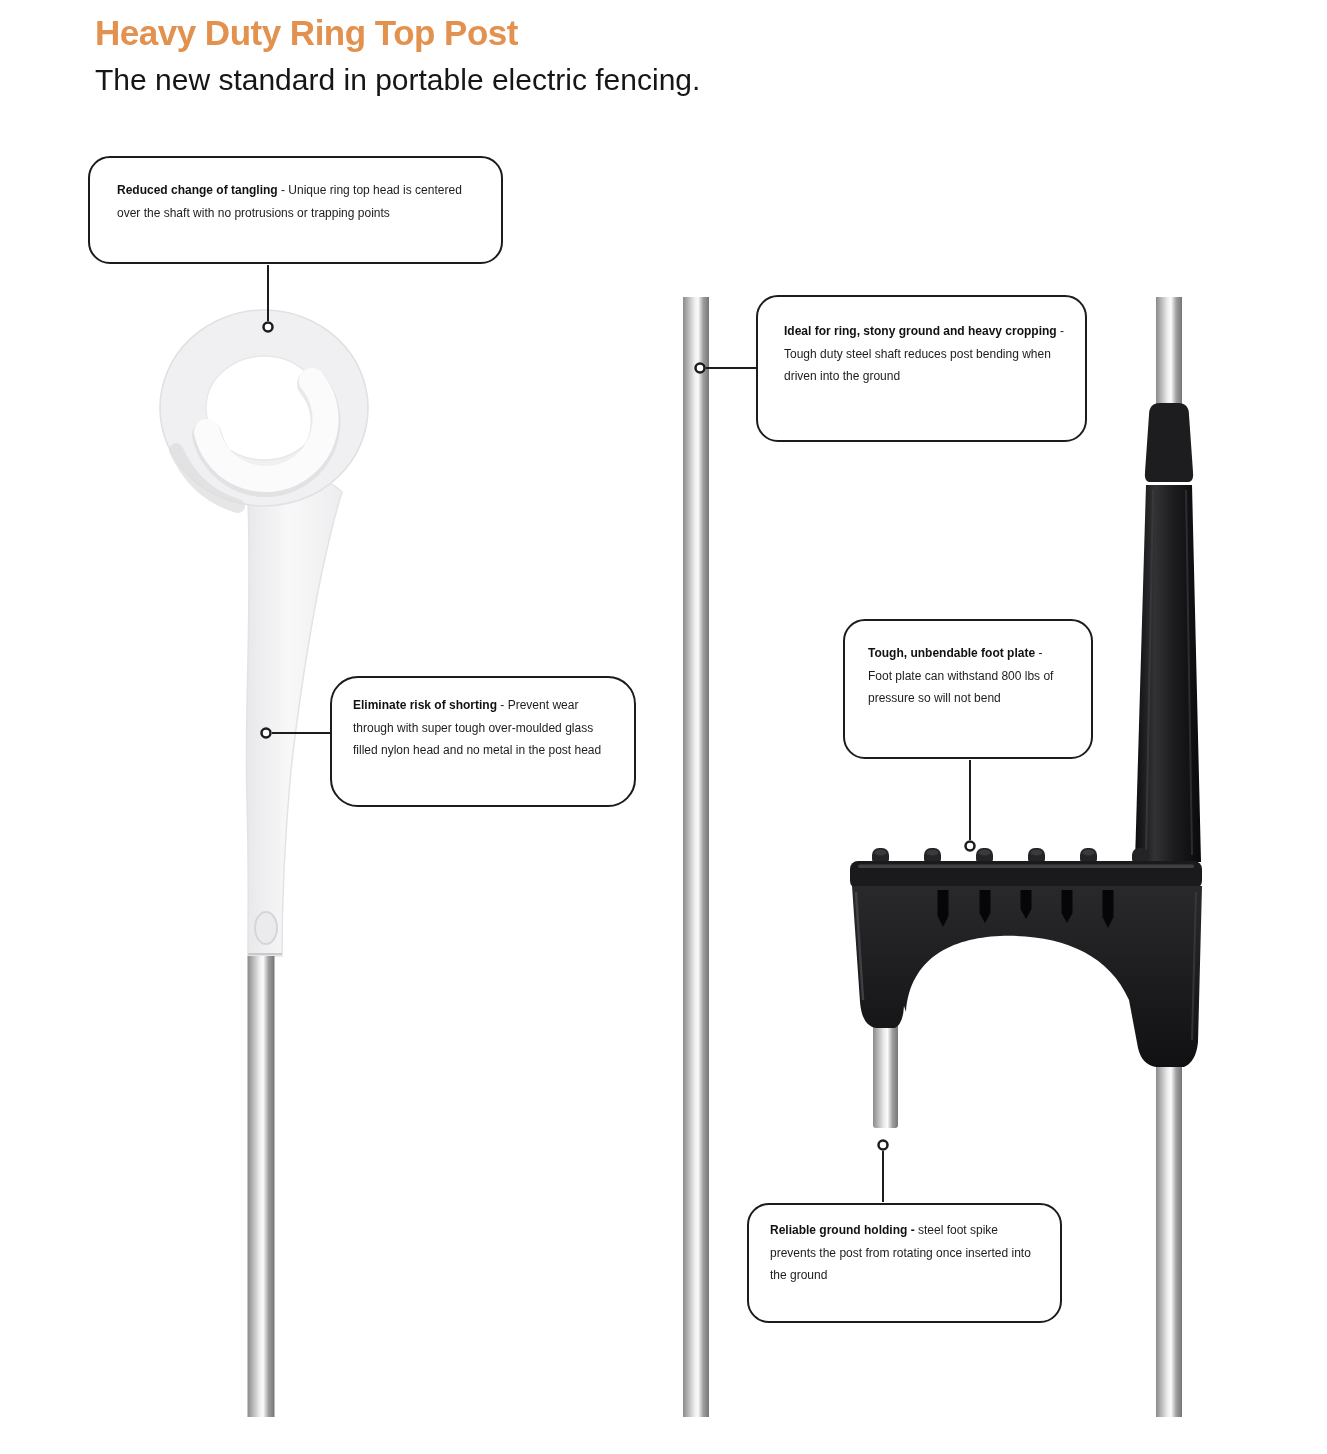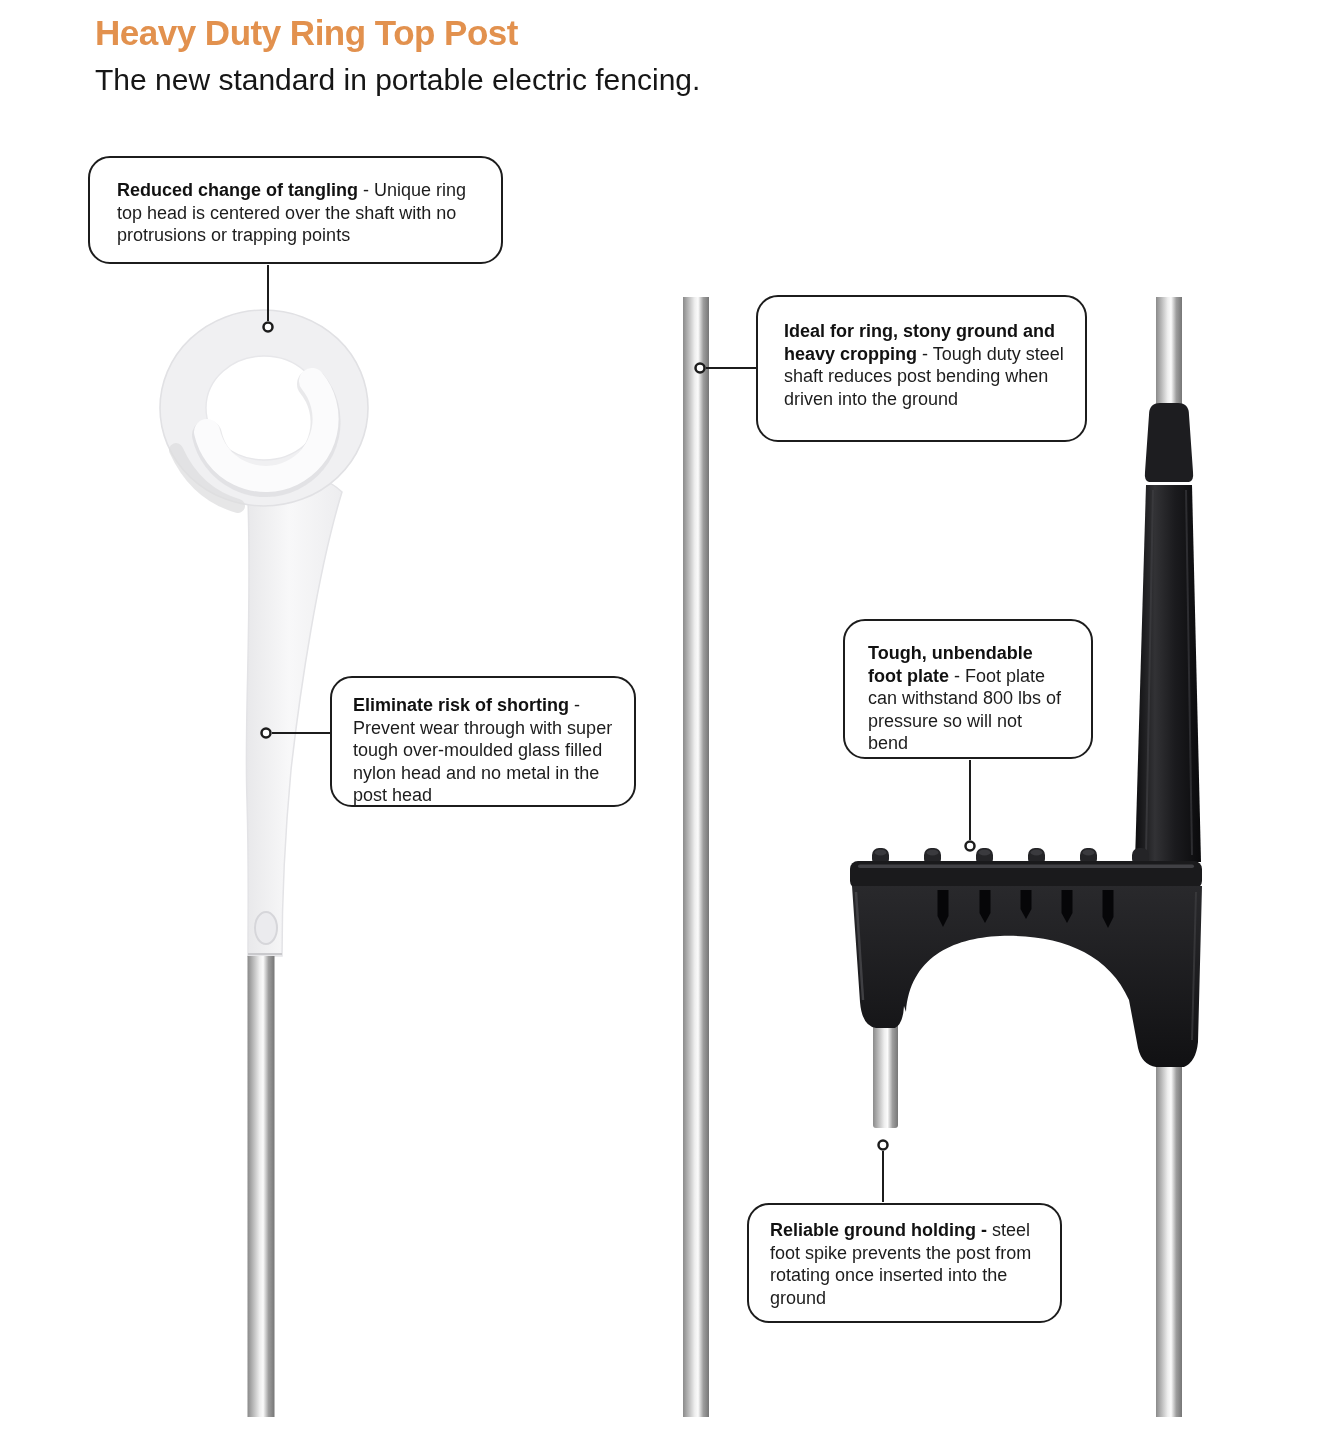--- a/index.html
+++ b/index.html
@@ -25,27 +25,27 @@
     font-weight:400;
     color:#161616;
   }
   .callout{
     position:absolute;
     box-sizing:border-box;
     background:#ffffff;
     border:2.5px solid #1c1c1c;
     border-radius:22px;
     color:#1c1c1c;
-    font-size:18px;
+    font-size:12px;
     line-height:22.5px;
   }
   .callout p{margin:0;}
   .callout strong{font-weight:700;color:#111;}
   #co-tangling {left:88px;  top:156px;  width:415px; height:108px; padding:21px 18px 18px 27px;}
-  #co-shorting {left:330px; top:676px;  width:306px; height:131px; padding:16px 14px 14px 21px;}
+  #co-shorting {left:330px; top:676px;  width:306px; height:131px; padding:16px 14px 14px 21px;border-radius:28px;}
   #co-ground   {left:756px; top:295px;  width:331px; height:147px; padding:23px 18px 18px 26px;}
   #co-footplate{left:843px; top:619px;  width:250px; height:140px; padding:21px 25px 16px 23px;}
   #co-holding  {left:747px; top:1203px; width:315px; height:120px; padding:14px 14px 14px 21px;}
   .art{position:absolute;left:0;top:0;}
 </style>
 </head>
 <body>
 
 <div class="canvas">
 

